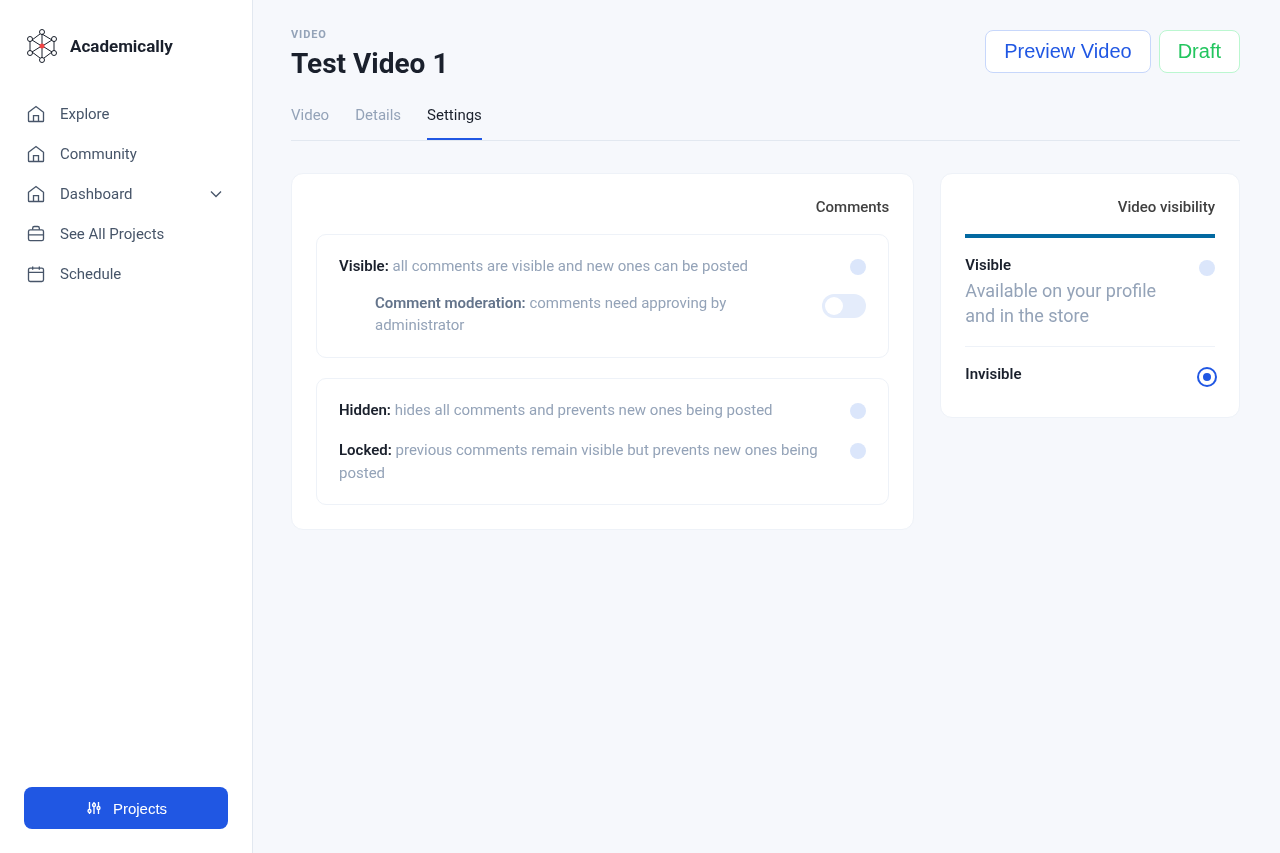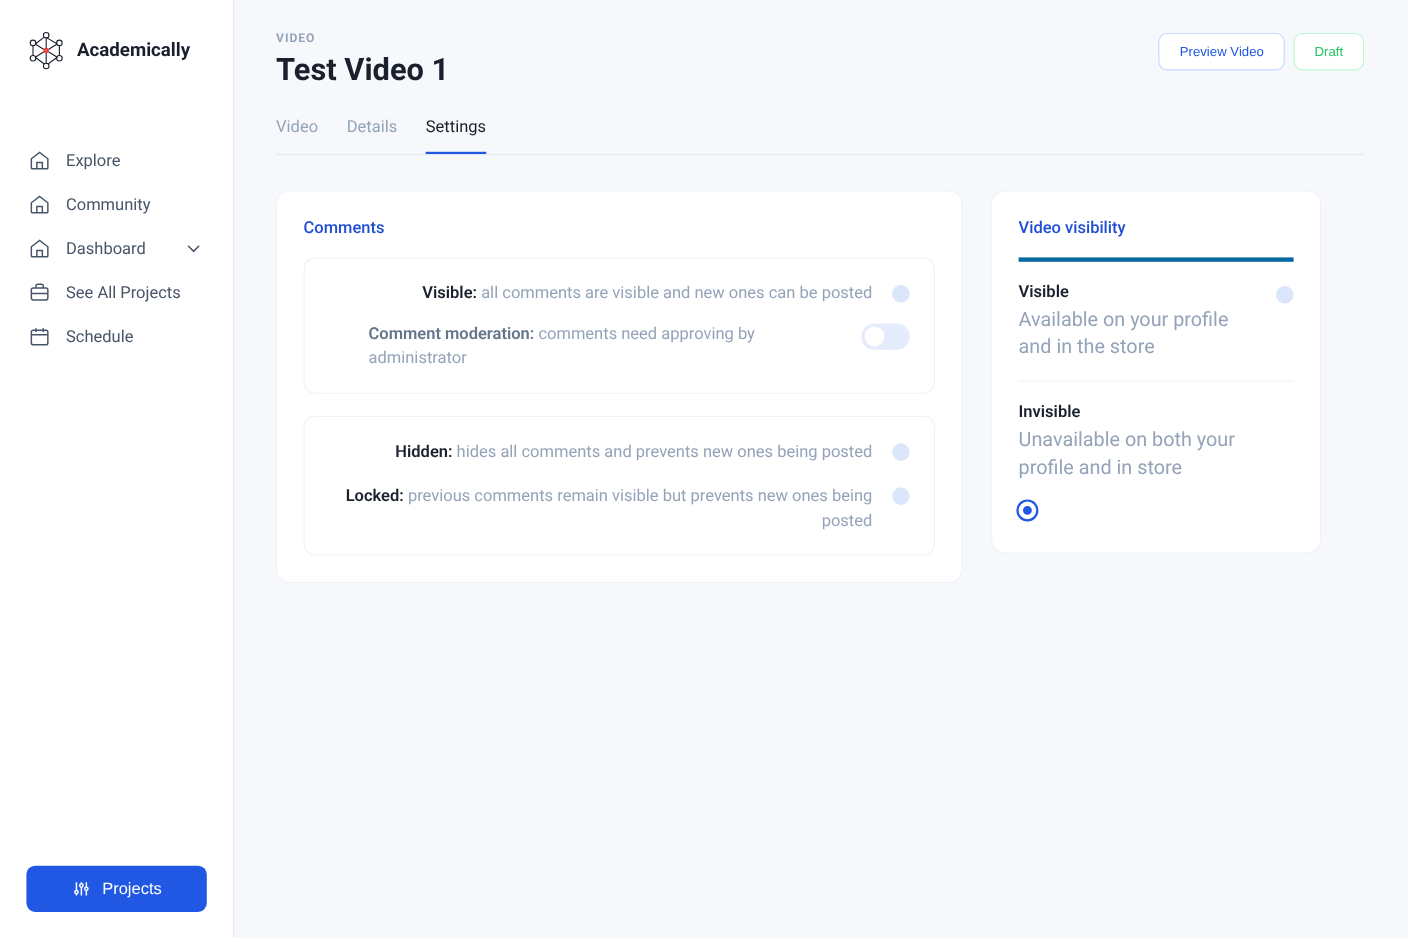--- a/index.html
+++ b/index.html
@@ -1,59 +1,59 @@
 <!DOCTYPE html>
 <html><head>
 <meta charset="utf-8">
 <style>
 * { box-sizing: border-box; margin: 0; padding: 0; }
 body { font-family: -apple-system, BlinkMacSystemFont, "Segoe UI", Roboto, sans-serif; background: #f6f8fc; color: #1a202c; width: 1280px; height: 853px; overflow: hidden; }
 .app { display: flex; height: 100%; }
-.sidebar { width: 213px; background: #fff; border-right: 1px solid #e2e8f0; display: flex; flex-direction: column; padding: 28px 0 24px; gap: 32px; }
+.sidebar { width: 253px; background: #fff; border-right: 1px solid #e2e8f0; display: flex; flex-direction: column; padding: 28px 0 24px; }
 .logo-wrap { display: flex; align-items: center; gap: 10px; padding: 0 24px 26px; }
 .logo-text { font-size: 17px; font-weight: 700; color: #1a202c; }
 .nav { flex: 1; padding: 4px 12px; }
 .nav-item { display: flex; align-items: center; gap: 14px; padding: 10px 14px; border-radius: 8px; color: #475569; font-size: 15px; cursor: pointer; }
 .nav-item svg { width: 20px; height: 20px; stroke: #475569; fill: none; stroke-width: 1.6; }
 .nav-item .chev { margin-left: auto; }
 .customize-wrap { padding: 0 24px; }
 .customize-btn { width: 100%; background: #2057e3; color: #fff; border: none; border-radius: 8px; padding: 12px 0; font-size: 15px; font-weight: 500; display: flex; align-items: center; justify-content: center; gap: 10px; cursor: pointer; }
 .customize-btn svg { width: 18px; height: 18px; stroke: #fff; fill: none; stroke-width: 1.8; }
 .main { flex: 1; padding: 28px 40px 0 38px; overflow-y: auto; }
 .header-row { display: flex; justify-content: space-between; align-items: flex-start; }
 .crumb { font-size: 11px; font-weight: 700; letter-spacing: 0.08em; color: #94a3b8; text-transform: uppercase; }
 .page-title { font-size: 28px; font-weight: 700; color: #1a202c; margin-top: 6px; }
 .header-btns { display: flex; gap: 8px; margin-top: 2px; }
-.btn-outline { background: #fff; border: 1px solid; border-radius: 8px; padding: 9px 18px; font-size: 12px; font-weight: 500; cursor: pointer; }
+.btn-outline { background: #fff; border: 1px solid; border-radius: 8px; padding: 9px 18px; font-size: 20px; font-weight: 500; cursor: pointer; }
 .btn-preview { color: #2057e3; border-color: #c7d7fb; }
 .btn-draft { color: #22c55e; border-color: #bbf7d0; }
 .tabs { display: flex; gap: 26px; margin-top: 26px; border-bottom: 1px solid #e2e8f0; }
 .tab { padding: 0 0 14px; font-size: 15px; color: #94a3b8; cursor: pointer; border-bottom: 2px solid transparent; }
 .tab.active { color: #1a202c; border-bottom-color: #2057e3; }
 .content-row { display: flex; gap: 26px; margin-top: 32px; align-items: flex-start; }
 .col-main { width: 624px; }
 .col-side { width: 300px; }
 .card { background: #fff; border: 1px solid #eef2f8; border-radius: 12px; padding: 24px; margin-bottom: 26px; }
-.card-title { font-size: 15px; font-weight: 500; color: #1d4ed8; margin-bottom: 18px; }
+.card-title { font-size: 15px; font-weight: 500; color: #404040; margin-bottom: 18px; text-align: right; }
 .side-card .card-title { padding-bottom: 18px; margin-bottom: 0; border-bottom: 4px solid #0369a1; }
 .opt-group { border: 1px solid #eef2f8; border-radius: 10px; padding: 20px 22px; margin-bottom: 20px; }
 .opt-group:last-child { margin-bottom: 0; }
-.opt-row { display: flex; align-items: flex-start; gap: 18px; text-align: right; }
+.opt-row { display: flex; align-items: flex-start; gap: 1px; }
 .opt-row + .opt-row { margin-top: 18px; }
 .opt-text { flex: 1; font-size: 15px; line-height: 1.5; color: #94a3b8; }
 .opt-text .label { color: #1a202c; font-weight: 600; }
 .radio-dot { width: 16px; height: 16px; border-radius: 50%; background: #dbe6fb; flex-shrink: 0; margin-top: 4px; cursor: pointer; }
 .radio-dot.selected { background: #2057e3; border: 4px solid #fff; box-shadow: 0 0 0 2px #2057e3; width: 16px; height: 16px; box-sizing: border-box; }
 .sub-opt { display: flex; align-items: flex-start; gap: 14px; margin: 14px 0 0 36px; }
 .sub-opt .opt-text { color: #94a3b8; }
 .sub-opt .opt-text .label { color: #64748b; }
 .toggle { width: 44px; height: 24px; background: #e4ecfb; border-radius: 12px; position: relative; flex-shrink: 0; cursor: pointer; margin-top: 2px; }
 .toggle::after { content: ""; position: absolute; left: 3px; top: 3px; width: 18px; height: 18px; border-radius: 50%; background: #fff; }
 .vis-opt { padding: 18px 0; border-bottom: 1px solid #eef2f8; display: flex; gap: 14px; align-items: flex-start; }
-.vis-opt:last-child { border-bottom: none; padding-bottom: 6px; flex-direction: column; }
+.vis-opt:last-child { border-bottom: none; padding-bottom: 6px; }
 .vis-text { flex: 1; }
 .vis-title { font-size: 15px; font-weight: 600; color: #1a202c; margin-bottom: 4px; }
 .vis-desc { font-size: 18px; color: #94a3b8; line-height: 1.4; }
 .url-row { display: flex; align-items: center; margin-top: 6px; }
 .url-prefix { color: #2057e3; font-size: 15px; padding-right: 2px; }
 .url-input { flex: 1; border: 1px solid #e2e8f0; border-radius: 8px; padding: 10px 14px; font-size: 15px; color: #475569; outline: none; }
 .url-input::placeholder { color: #94a3b8; }
 </style>
 </head>
 <body>
@@ -178,21 +178,20 @@
           <div class="vis-opt">
             <div class="vis-text">
               <div class="vis-title">Visible</div>
               <div class="vis-desc">Available on your profile and in the store</div>
             </div>
             <div class="radio-dot"></div>
           </div>
           <div class="vis-opt">
             <div class="vis-text">
               <div class="vis-title">Invisible</div>
-              <div class="vis-desc">Unavailable on both your profile and in store</div>
             </div>
             <div class="radio-dot selected"></div>
           </div>
         </div>
       </div>
     </div>
   </main>
 </div>
 
 </body></html>

